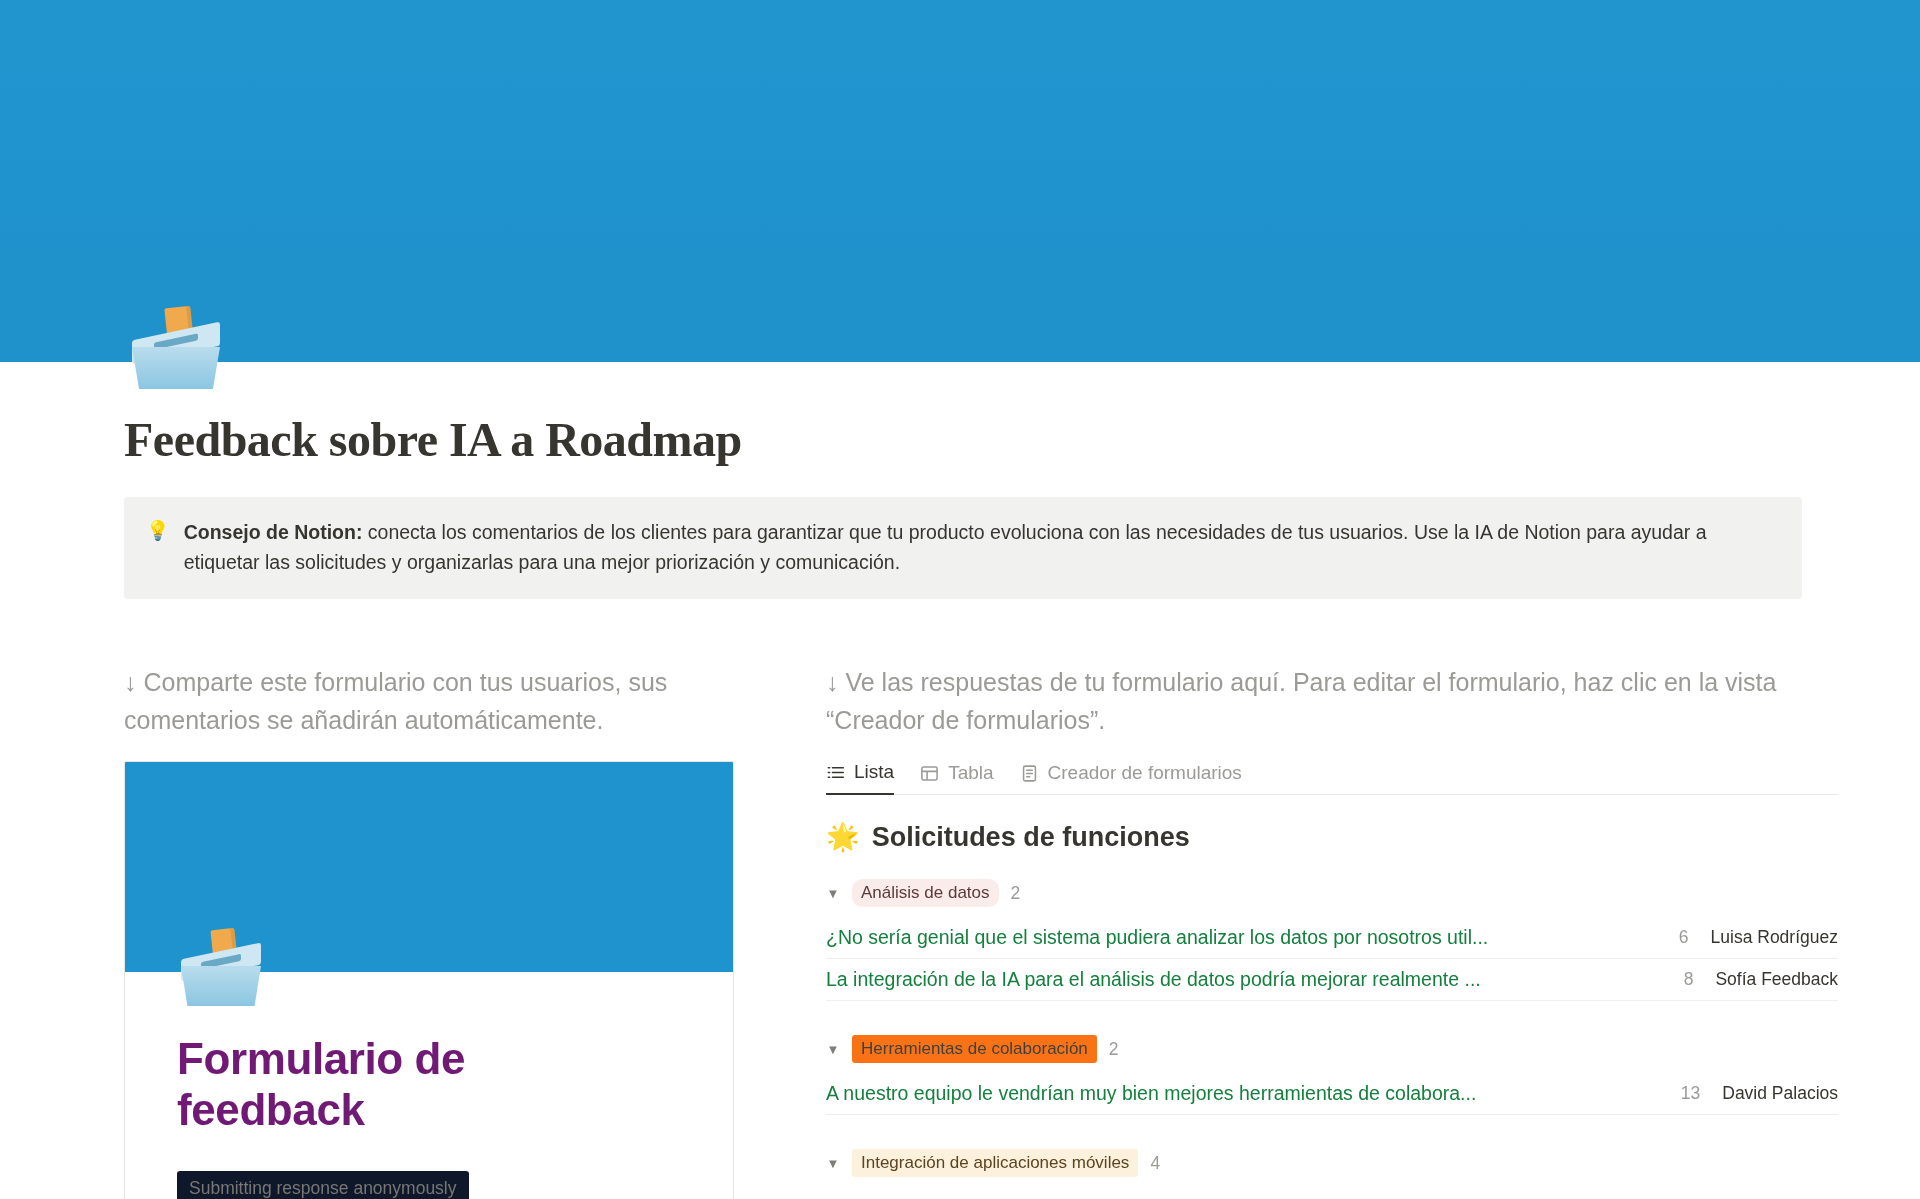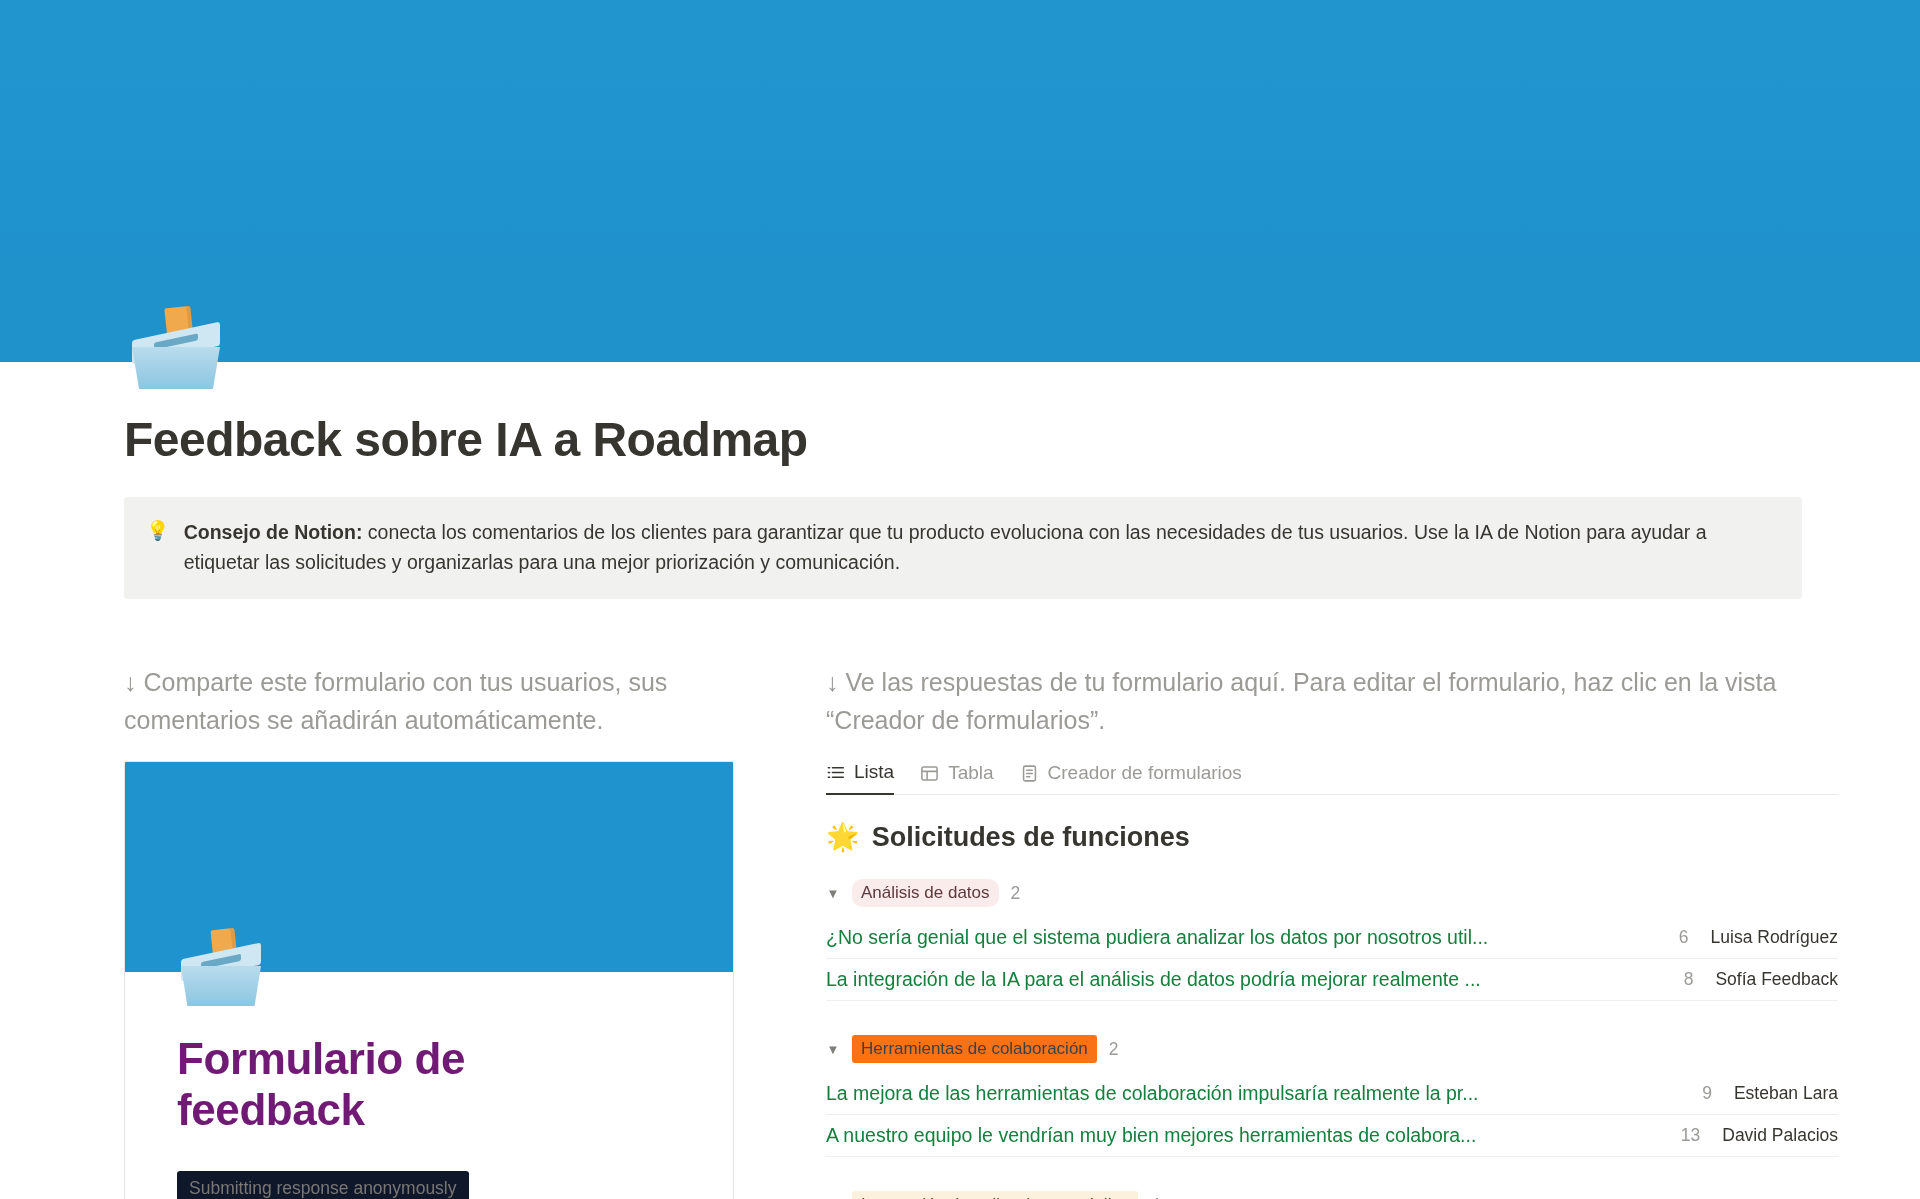--- a/index.html
+++ b/index.html
@@ -73,20 +73,21 @@
   
   .page-title {
     position: absolute;
     top: 414px;
     left: 124px;
     font-size: 48px;
     font-weight: 700;
     letter-spacing: -0.5px;
     color: #37352f;
     line-height: 1.1;
+    font-family: Liberation Serif, serif;
   }
 
   
   .callout {
     position: absolute;
     top: 497px;
     left: 124px;
     width: 1678px;
     background: #f1f1ef;
     border-radius: 4px;
@@ -356,27 +357,20 @@
 
   <div class="group-sep"></div>
 
   <div class="group">
     <div class="group-head">
       <span class="caret">▼</span>
       <span class="tag grey">Herramientas de colaboración</span>
       <span class="group-count">2</span>
     </div>
     <div class="row">
-      <span class="row-title">La mejora de las herramientas de colaboración impulsaría realmente la pr...</span>
-      <span class="row-meta">
-        <span class="row-num">9</span>
-        <span class="row-person">Esteban Lara</span>
-      </span>
-    </div>
-    <div class="row">
       <span class="row-title">A nuestro equipo le vendrían muy bien mejores herramientas de colabora...</span>
       <span class="row-meta">
         <span class="row-num">13</span>
         <span class="row-person">David Palacios</span>
       </span>
     </div>
   </div>
 
   <div class="group-sep"></div>
 

